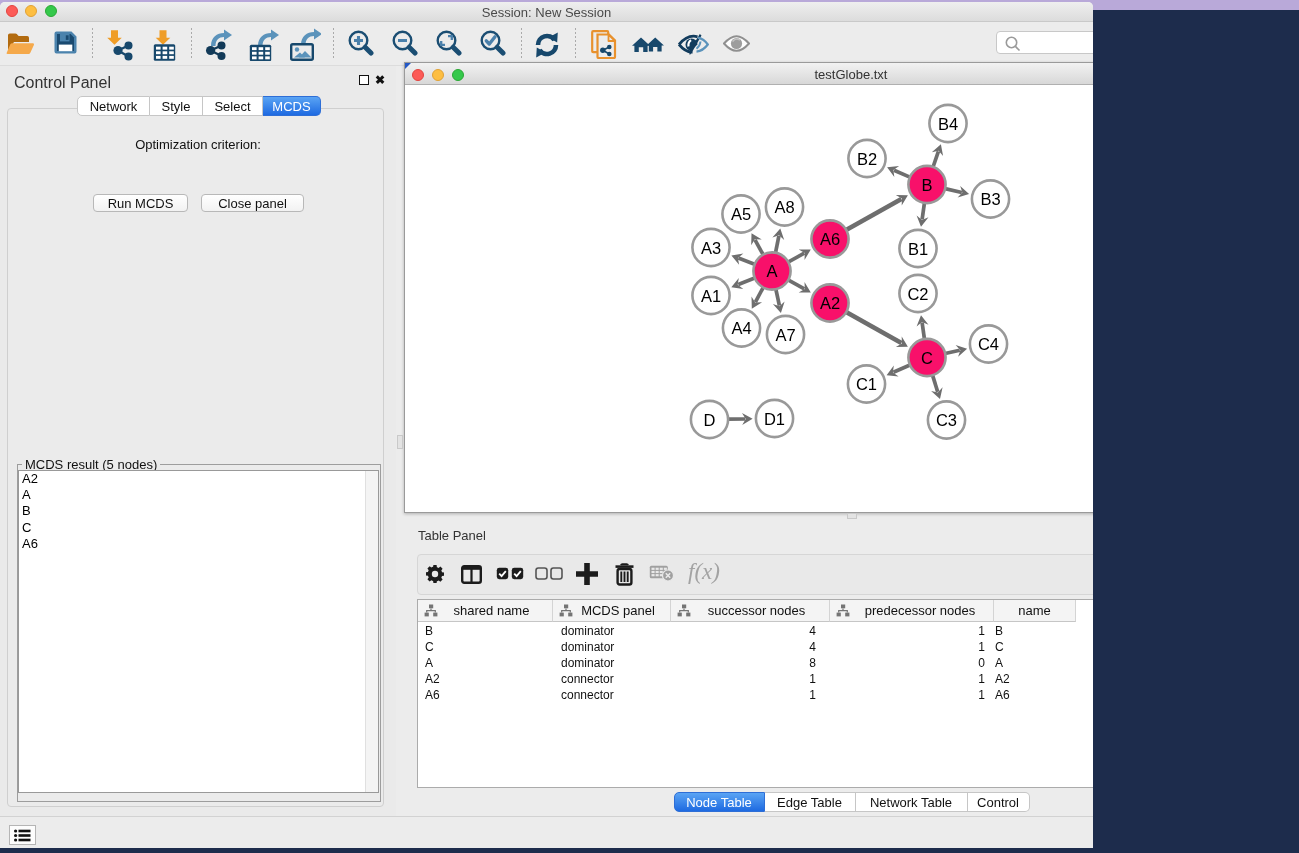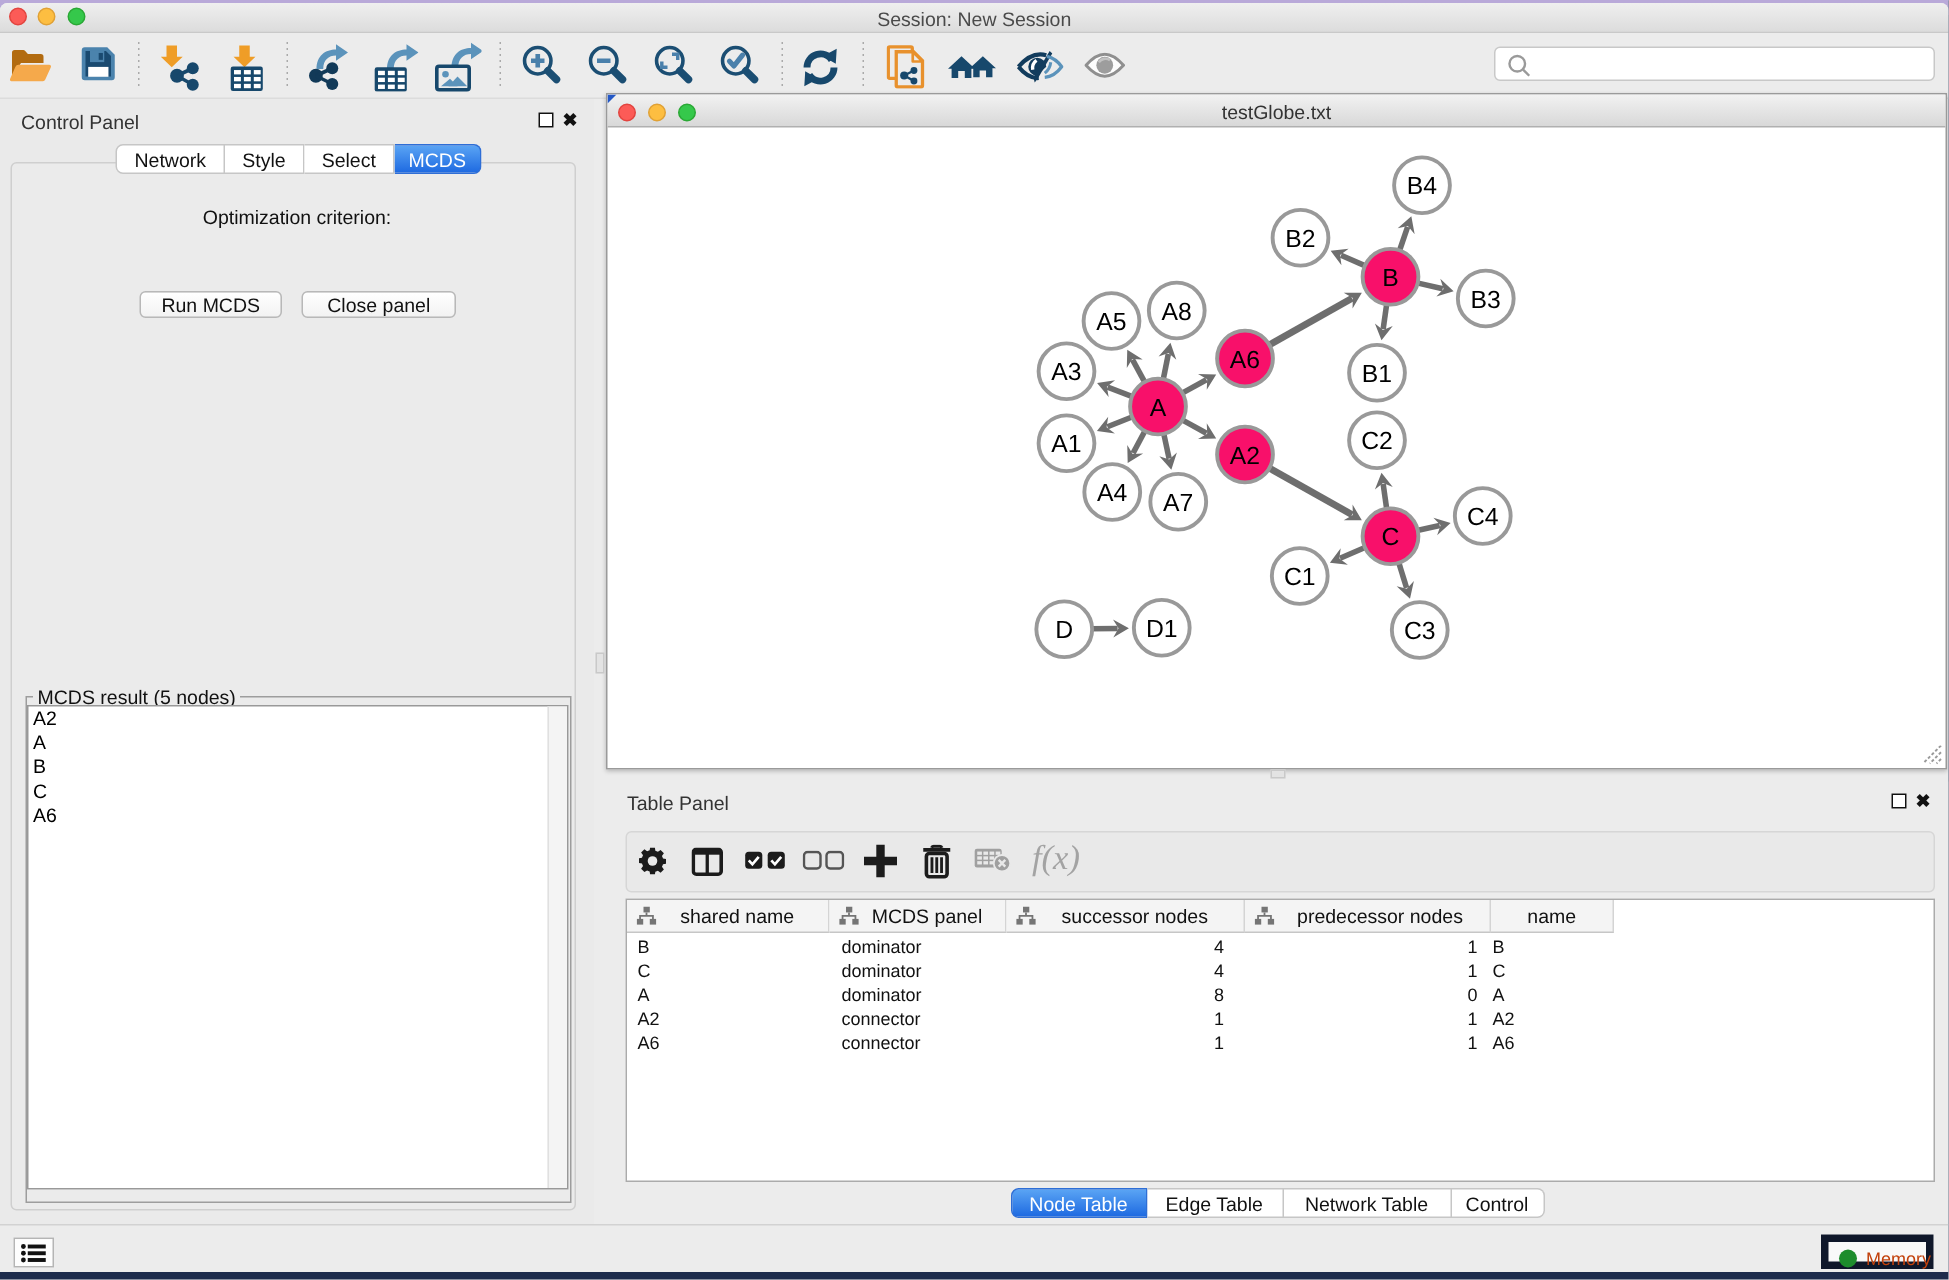--- a/index.html
+++ b/index.html
@@ -1,38 +1,38 @@
 <!DOCTYPE html>
 <html><head>
 <meta charset="utf-8">
 <style>
 * { margin:0; padding:0; box-sizing:border-box; }
 html,body { width:1299px; height:853px; overflow:hidden; }
 body { font-family:"Liberation Sans", sans-serif; position:relative;
   background:linear-gradient(#2e4d7d 0 1px, #1d2c4c 1px); }
-#win { position:absolute; top:2px; left:0; width:1299px; height:846px; background:#ececec; border-radius:5px 5px 0 0; overflow:hidden; }
+#win { position:absolute; top:2px; left:0; width:1093px; height:846px; background:#ececec; border-radius:5px 5px 0 0; overflow:hidden; }
 
 #titlebar { position:absolute; top:0; left:0; right:0; height:20px;
   background:linear-gradient(#efefef,#dcdcdc); border-bottom:1px solid #c9c9c9;}
 .tl { position:absolute; width:12px; height:12px; border-radius:50%; top:3px; }
 #titlebar .r { left:6px;  background:#fc5b57; border:1px solid #e2443f; }
 #titlebar .y { left:25px; background:#fdbe41; border:1px solid #e0a135; }
 #titlebar .g { left:45px; background:#35c84b; border:1px solid #2aa835; }
 #titletext { position:absolute; top:3px; width:100%; text-align:center;
   font-size:13px; color:#4a4a4a; }
 
 #toolbar { position:absolute; top:20px; left:0; right:0; height:43px; background:#ececec; }
 .tbi { position:absolute; top:4px; }
 .tbsep { position:absolute; top:6px; width:1px; height:30px;
   background-image:linear-gradient(#aaa 40%, transparent 40%); background-size:1px 4px; }
 #searchbox { position:absolute; left:996px; top:9px; width:294px; height:23px;
   background:#fff; border:1px solid #c8c8c8; border-radius:4px; }
 
 #cpanel { position:absolute; top:64px; left:0; width:396px; height:750px; background:#eaeaea; }
-#cpanel .ptitle { position:absolute; left:14px; top:8px; font-size:13px; color:#333; }
+#cpanel .ptitle { position:absolute; left:14px; top:8px; font-size:16px; color:#333; }
 .floatbox { position:absolute; width:10px; height:10px; border:1.5px solid #111; background:#fff; }
 .closex { position:absolute; font-size:12px; font-weight:bold; color:#111; }
 #cp-box { position:absolute; left:7px; top:42px; width:377px; height:699px;
   border:1px solid #cfcfcf; border-radius:4px; background:#ebebeb; }
 #tabs { position:absolute; left:77px; top:30px; height:20px; display:flex; z-index:3; }
 .tab { height:20px; font-size:13px; line-height:19px; text-align:center;
   background:#fff; border:1px solid #c6c6c6; border-left:none; color:#111; padding:0 0; }
 .tab:first-child { border-left:1px solid #c6c6c6; border-radius:5px 0 0 5px; }
 .tab:last-child { border-radius:0 5px 5px 0; }
 .tab.sel { background:linear-gradient(#5aa4f4,#1e6ae1); color:#fff; border-color:#2e6ed6; }

